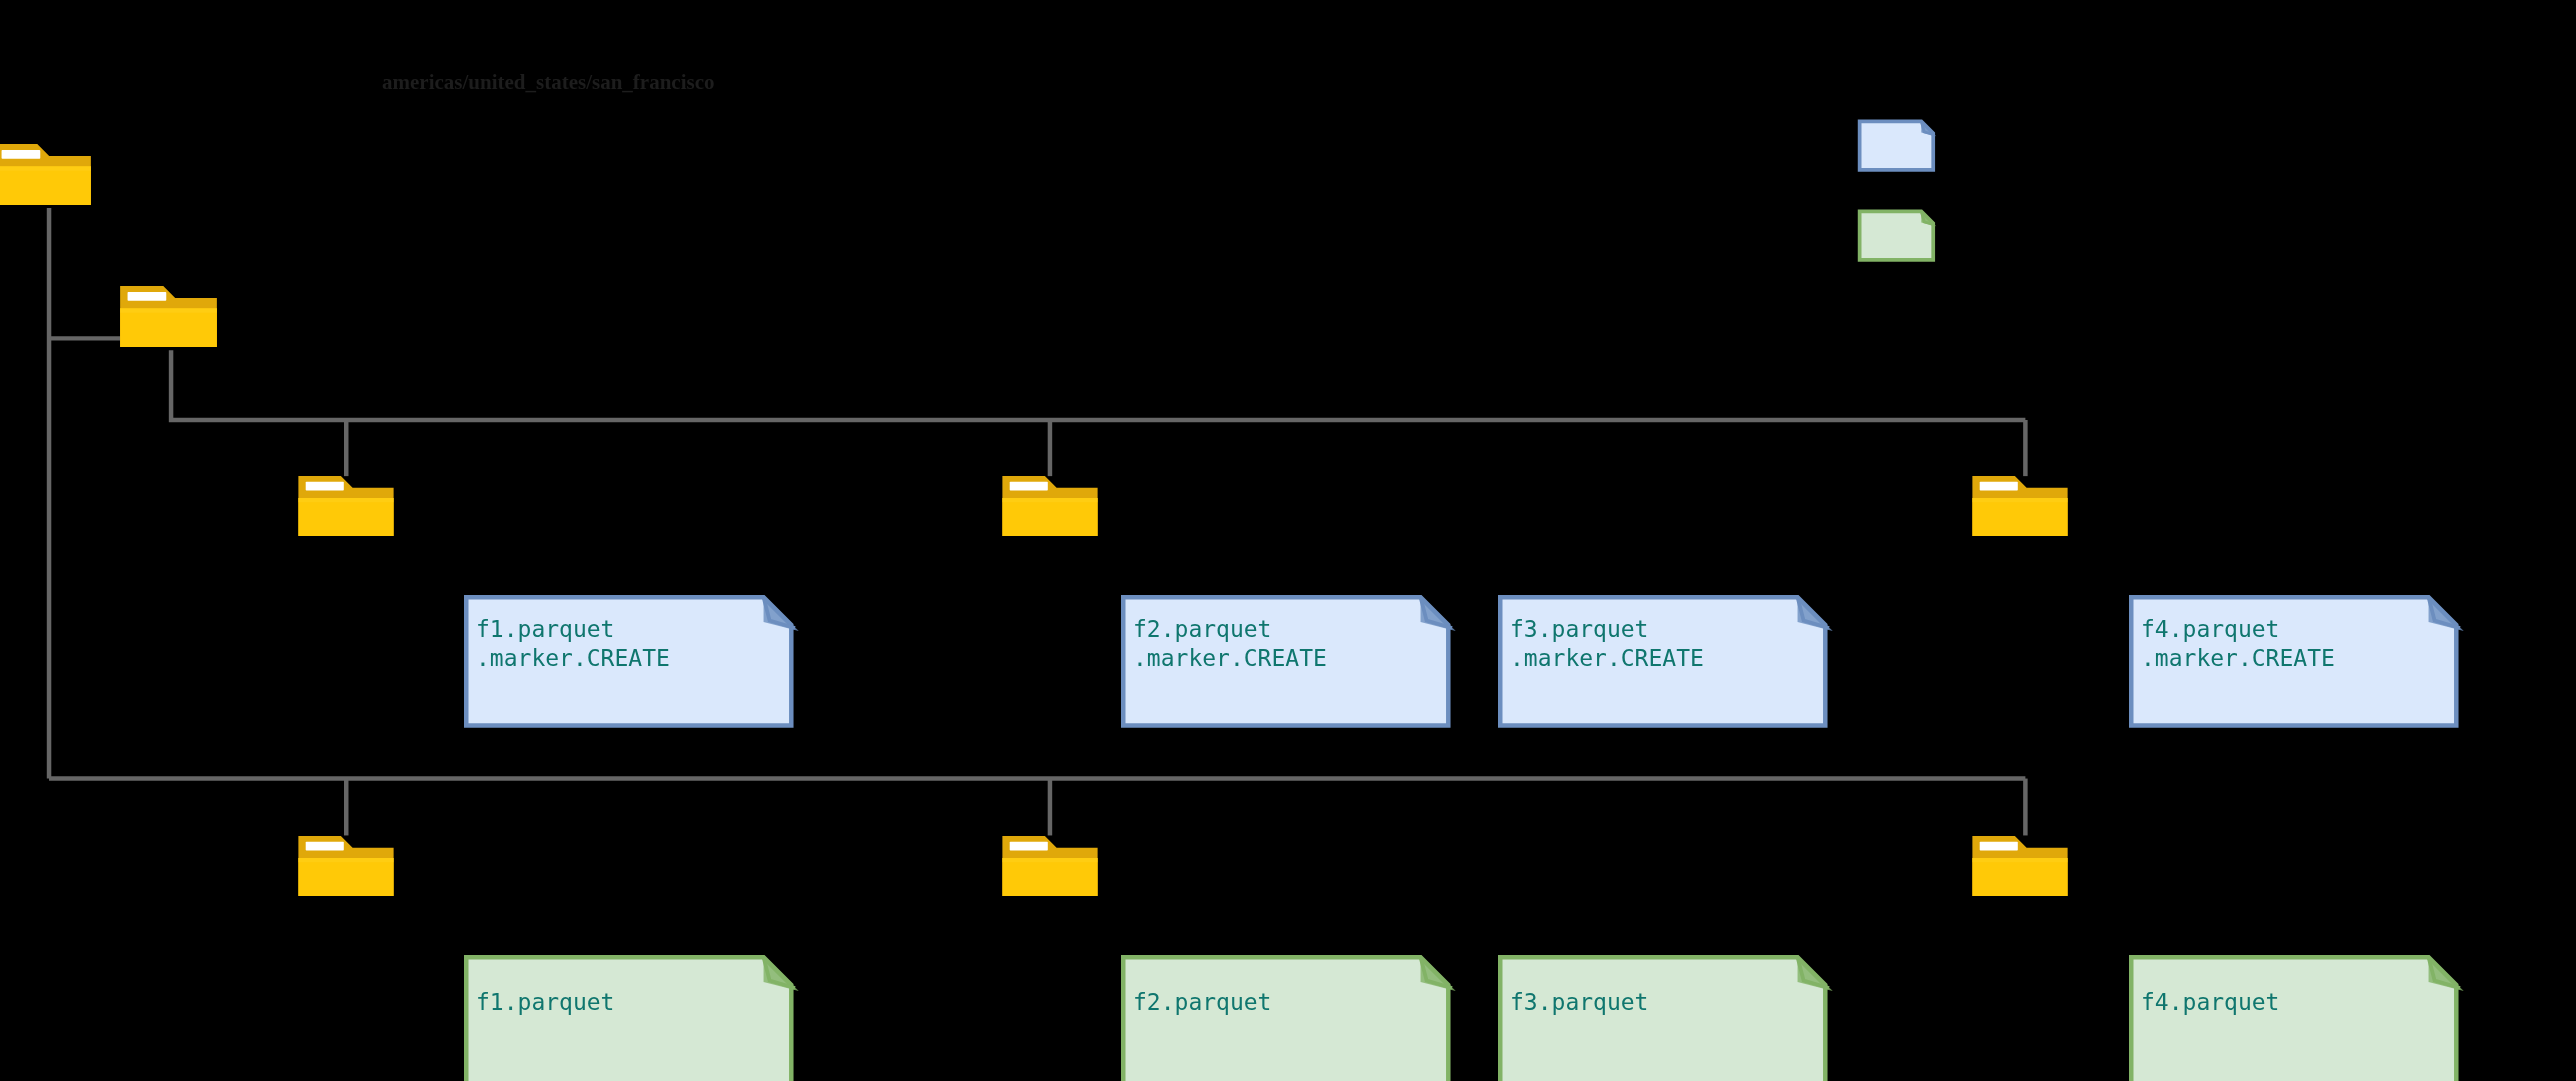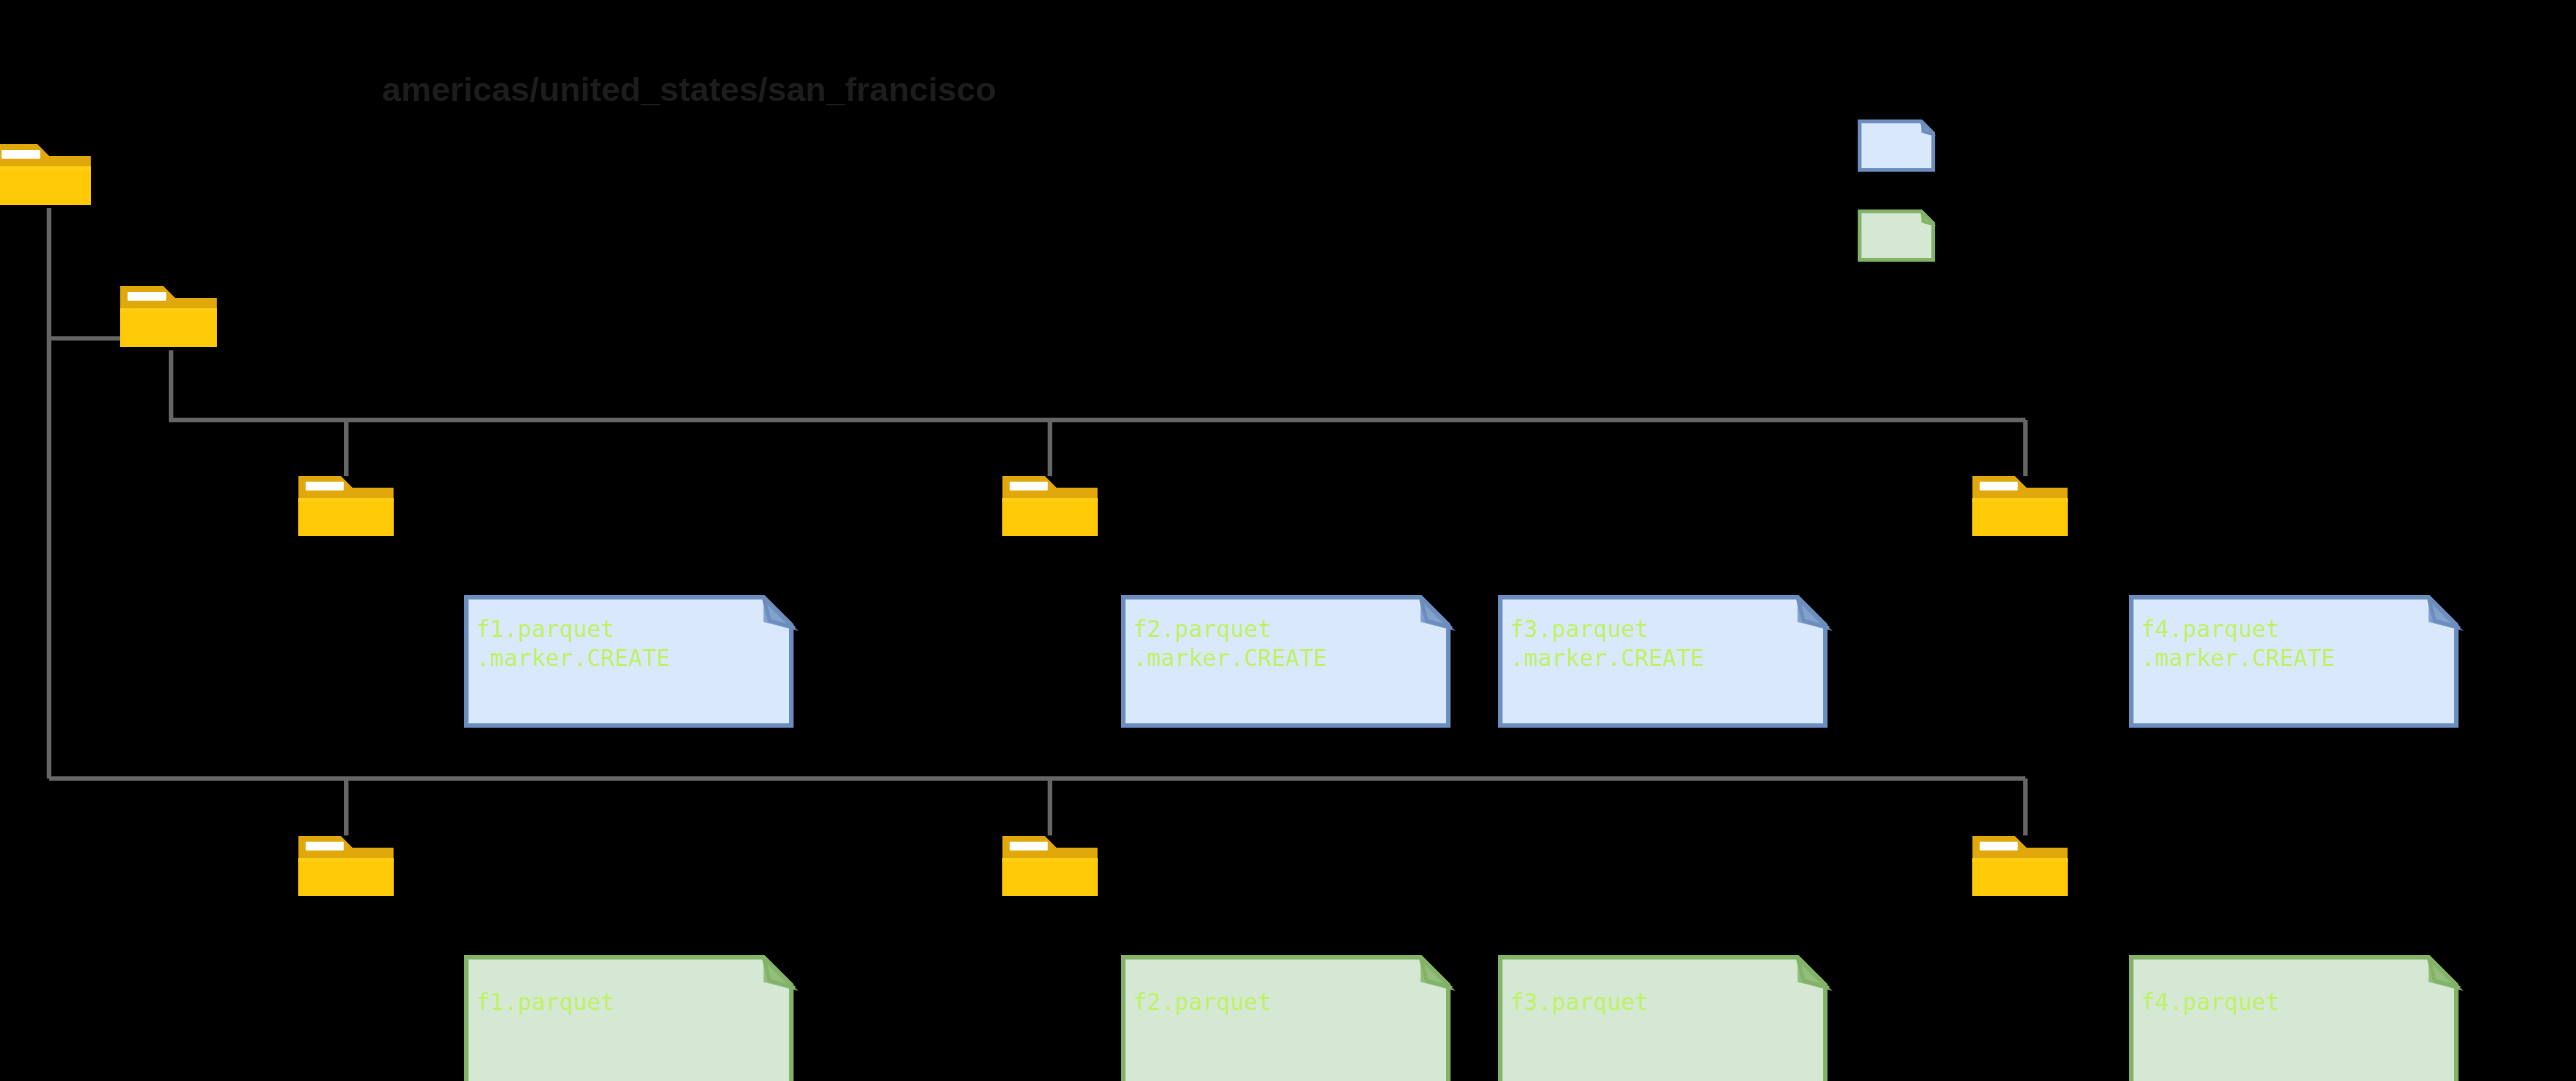--- a/index.html
+++ b/index.html
@@ -19,22 +19,22 @@
     width: 2576px;
     height: 1081px;
     background: #000000;
   }
 
   
   .diagram-title {
     position: absolute;
     left: 382px;
     top: 72px;
-    font-family: Liberation Sans, sans-serif;
-    font-size: 34px;
+    font-family: Liberation Serif, serif;
+    font-size: 21px;
     font-weight: bold;
     letter-spacing: 0px;
     color: #1d1d1d;
     white-space: pre;
     line-height: 1;
   }
 
   
   #edges {
     position: absolute;
@@ -56,21 +56,21 @@
     position: absolute;
   }
   .note .note-svg { position: absolute; left: 0; top: 0; }
   .note .note-text {
     position: absolute;
     left: 12px;
     top: 19.5px;
     font-family: "DejaVu Sans Mono", "Liberation Mono", monospace;
     font-size: 23px;
     line-height: 29px;
-    color: #bef264;
+    color: #0f766e;
     white-space: pre;
     z-index: 2;
   }
 
   
   .legend-swatch { position: absolute; }
   .legend-swatch svg { display: block; }
 </style>
 </head>
 <body>

